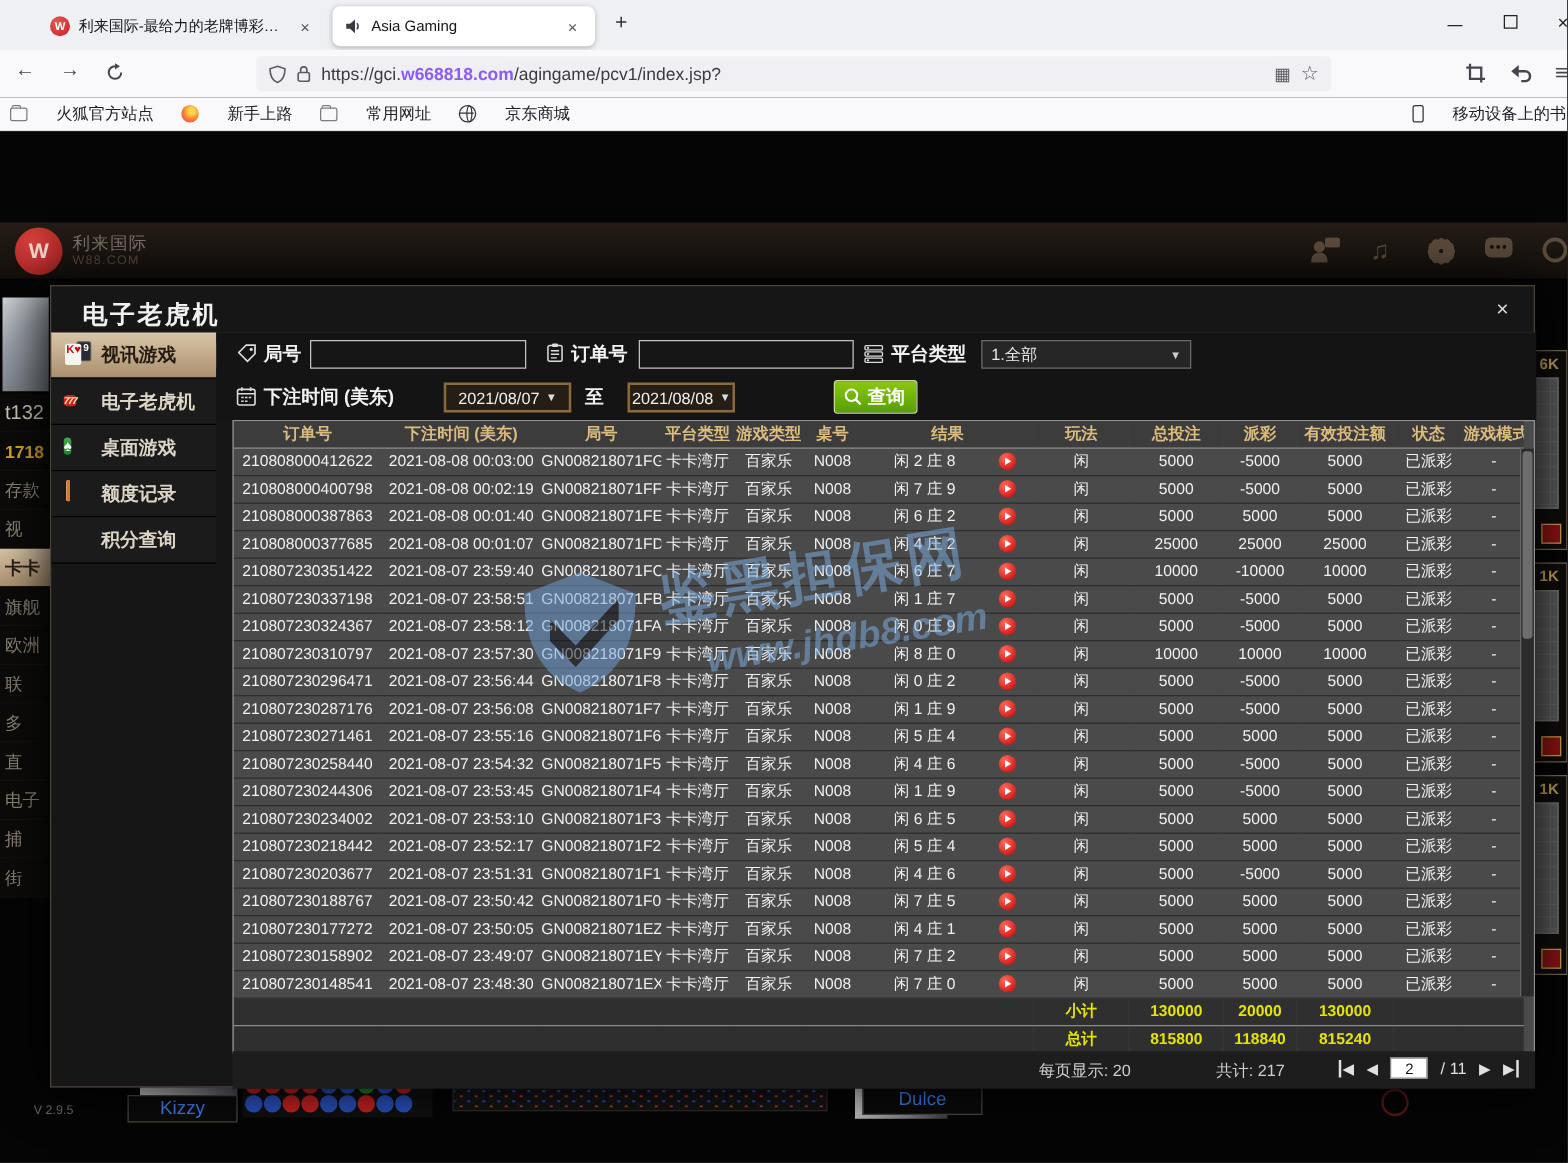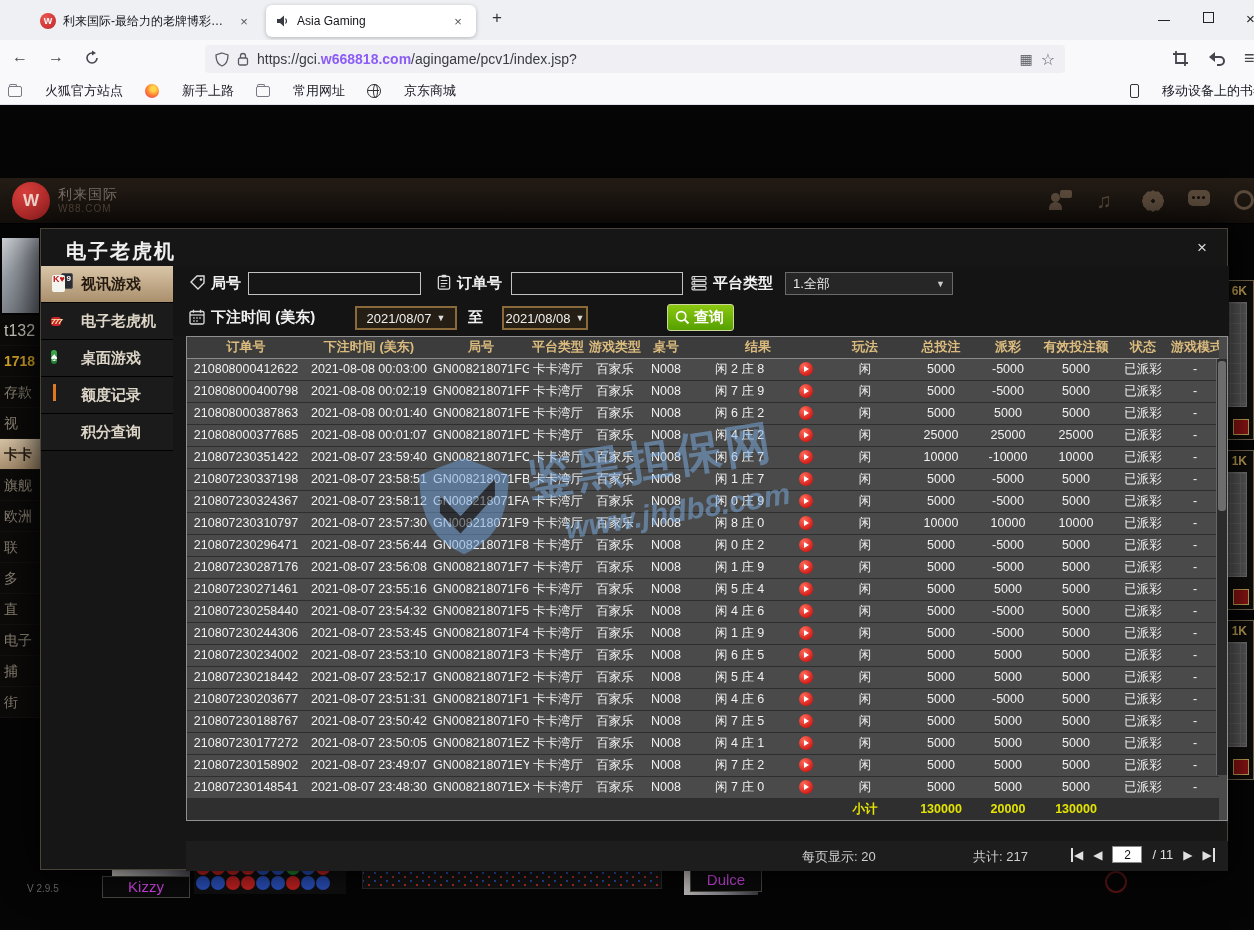--- a/index.html
+++ b/index.html
@@ -75,21 +75,21 @@
   .bgl.hot { background:linear-gradient(#d9c6a8,#ad9271); color:#2a2116; font-weight:bold; }
   .bg-right-tile { position:absolute; left:1162px; width:92px; border:1px solid #7a6a50; background:#0e0d0b; }
   .brt-k { text-align:right; color:#c8a858; font-size:12px; font-weight:bold; padding:3px 6px 2px 0;}
   .brt-grid { margin:2px auto 4px; width:78px; background:#5c5c5c; border:1px solid #777;
       background-image:linear-gradient(#6a6a6a 1px,transparent 1px),linear-gradient(90deg,#6a6a6a 1px,transparent 1px);
       background-size:10px 10px; }
   .brt-badge { position:absolute; right:4px; bottom:4px; width:16px; height:16px; background:#8e1414; border:1px solid #c8a858;
       color:#e8d8a8; font-size:10px; text-align:center; line-height:15px;}
   .bg-bottom { position:absolute; left:0; top:748px; width:1254px; height:77px; }
   .dealer-photo { position:absolute; width:78px; height:38px; background:linear-gradient(120deg,#e8e2dc,#8d8d95 60%,#3a3a40); }
-  .dealer-name { position:absolute; background:#0b0b0b; border:1px solid #4a4a42; color:#d946ef;
+  .dealer-name { position:absolute; background:#0b0b0b; border:1px solid #4a4a42; color:#3b82f6;
      font-size:15px; text-align:center; }
   .circ-tile { position:absolute; left:194px; top:6px; width:152px; height:35px; background:#101010; padding:2px; }
   .circ-row { display:flex; gap:1px; margin-bottom:1px; }
   .cc { width:14px; height:14px; border-radius:50%; }
   .bead { position:absolute; left:362px; top:11px; width:300px; height:25px; background:#151515; border:1px solid #2c2c2c;
      background-image:radial-gradient(circle 2px,#c03030 55%,transparent 60%),radial-gradient(circle 2px,#3050c0 55%,transparent 60%);
      background-size:12px 8px,12px 8px; background-position:0 0,6px 4px; }
   .version { position:absolute; left:27px; top:30px; font-size:10px; color:#6a6a6a; }
   .red-ring { position:absolute; left:1105px; top:18px; width:22px; height:22px; border:2px solid #8e1f1f; border-radius:50%; opacity:.65;}
 
@@ -325,21 +325,21 @@
             <span class="cc" style="background: rgb(204, 34, 34);"></span>
             <span class="cc" style="background: rgb(42, 82, 194);"></span>
             <span class="cc" style="background: rgb(42, 82, 194);"></span>
             <span class="cc" style="background: rgb(204, 34, 34);"></span>
             <span class="cc" style="background: rgb(42, 82, 194);"></span>
             <span class="cc" style="background: rgb(42, 82, 194);"></span>
           </div>
         </div>
       <div class="bead"></div>
       <div class="dealer-photo" style="left:684px;top:4px;width:74px"></div>
-      <div class="dealer-name" style="left:690px;top:15px;width:72px;height:24px;line-height:22px">Dulce</div>
+      <div class="dealer-name" style="left:690px;top:15px;width:96px;height:24px;line-height:22px">Dulce</div>
       <div class="red-ring"></div>
     </div>
 
     <div class="modal">
       <div class="m-title">电子老虎机</div>
       <div class="m-close">×</div>
       <div class="m-sep"></div>
 
       <div class="side-tabs">
         <div class="stab active">
@@ -858,29 +858,37 @@
                 <td class="dim">-</td>
               </tr>
               <tr class="tot">
                 <td colspan="7"></td>
                 <td colspan="1">小计</td>
                 <td colspan="1">130000</td>
                 <td colspan="1">20000</td>
                 <td colspan="1">130000</td>
                 <td colspan="2"></td>
               </tr>
+              <tr class="tot">
+                <td colspan="7"></td>
+                <td colspan="1">总计</td>
+                <td colspan="1">815800</td>
+                <td colspan="1">118840</td>
+                <td colspan="1">815240</td>
+                <td colspan="2"></td>
+              </tr>
             </tbody>
         </table>
         <div class="vscroll">
             <div class="vthumb"></div>
           </div>
       </div>
 
       <div class="t-footer">
-        <span class="tf-item" style="left:616px">每页显示: 20</span>
+        <span class="tf-item" style="left:645px">每页显示: 20</span>
         <span class="tf-item" style="left:787px">共计: 217</span>
         <div class="pager">
           <span class="pg pg-first">◀</span>
           <span class="pg">◀</span>
           <span class="pg-box">2</span>
           <span><span>/</span> <span>11</span></span>
           <span class="pg">▶</span>
           <span class="pg pg-last">▶</span>
         </div>
       </div>

